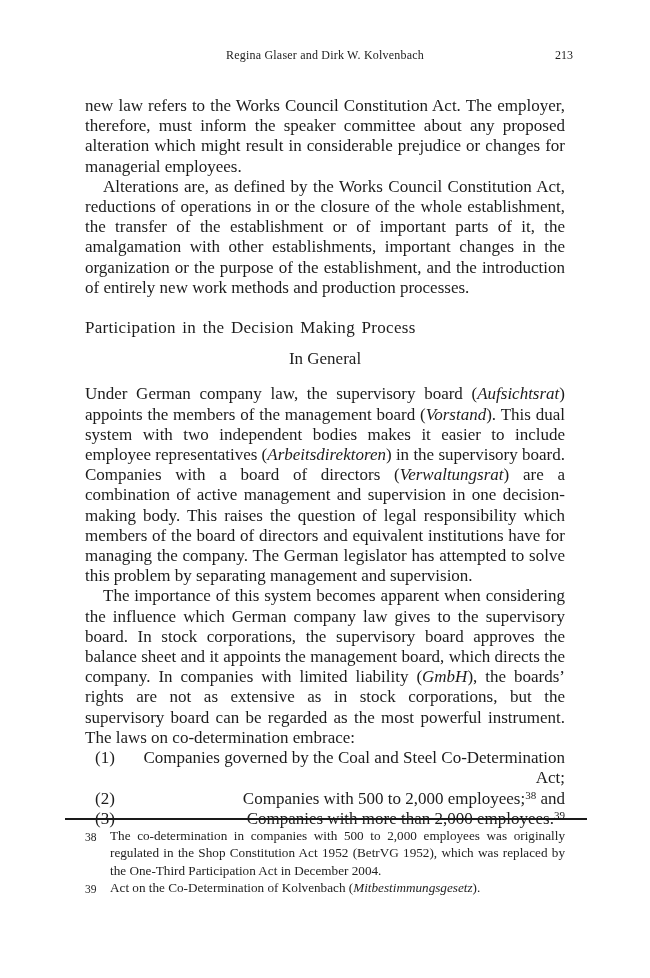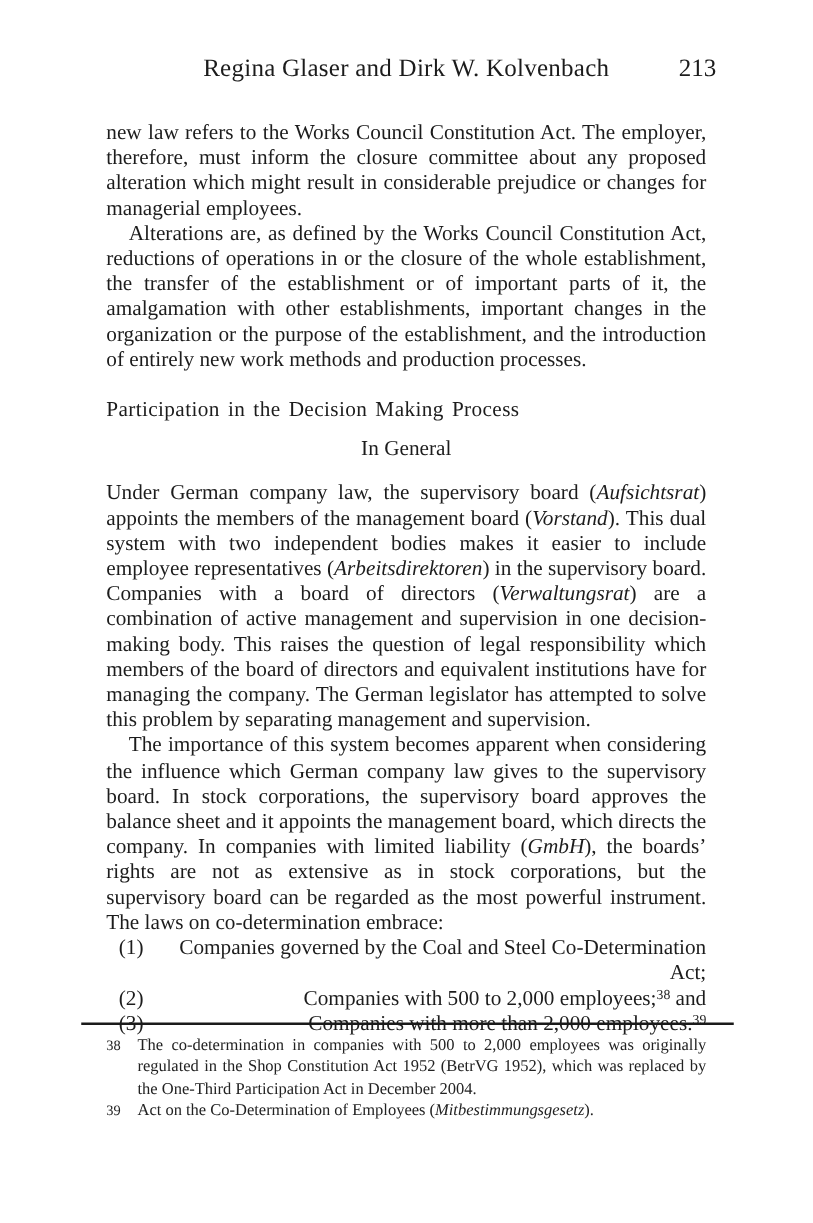--- a/index.html
+++ b/index.html
@@ -11,21 +11,21 @@
     overflow: hidden;
     font-family: "Liberation Serif", "DejaVu Serif", serif;
     color: #1c1c1c;
   }
   
   .header {
     position: absolute;
     top: 46px;
     left: 85px;
     width: 480px;
-    font-size: 20px;
+    font-size: 12px;
     line-height: 18px;
   }
   .authors { display: block; text-align: center; letter-spacing: 0.2px; }
   .pagenum { position: absolute; right: -8px; top: 0; }
 
   
   .content {
     position: absolute;
     top: 96px;
     left: 85px;
@@ -86,21 +86,21 @@
 </head>
 <body>
 
 <div class="page">
   <div class="header">
     <span class="authors">Regina Glaser and Dirk W. Kolvenbach</span>
     <span class="pagenum">213</span>
   </div>
 
   <div class="content">
-      <p class="para"><span>new law refers to the Works Council Constitution Act. The employer, therefore, must inform the closure committee about any proposed alteration which might result in considerable prejudice or changes for managerial employees.</span></p>
+      <p class="para"><span>new law refers to the Works Council Constitution Act. The employer, therefore, must inform the speaker committee about any proposed alteration which might result in considerable prejudice or changes for managerial employees.</span></p>
       <p class="para indent"><span>Alterations are, as defined by the Works Council Constitution Act, reductions of operations in or the closure of the whole establishment, the transfer of the establishment or of important parts of it, the amalgamation with other establishments, important changes in the organization or the purpose of the establishment, and the introduction of entirely new work methods and production processes.</span></p>
       <div class="heading">Participation in the Decision Making Process</div>
       <div class="subheading">In General</div>
       <p class="para"><span>Under German company law, the supervisory board (</span><i>Aufsichtsrat</i><span>) appoints the members of the management board (</span><i>Vorstand</i><span>). This dual system with two independent bodies makes it easier to include employee representatives (</span><i>Arbeitsdirektoren</i><span>) in the supervisory board. Companies with a board of directors (</span><i>Verwaltungsrat</i><span>) are a combination of active management and supervision in one decision-making body. This raises the question of legal responsibility which members of the board of directors and equivalent institutions have for managing the company. The German legislator has attempted to solve this problem by separating management and supervision.</span></p>
       <p class="para indent"><span>The importance of this system becomes apparent when considering the influence which German company law gives to the supervisory board. In stock corporations, the supervisory board approves the balance sheet and it appoints the management board, which directs the company. In companies with limited liability (</span><i>GmbH</i><span>), the boards’ rights are not as extensive as in stock corporations, but the supervisory board can be regarded as the most powerful instrument. The laws on co-determination embrace:</span></p>
       <div class="blist">
         <div class="list-item">
           <span class="marker">(1)</span>
           <span class="ltext"><span>Companies governed by the Coal and Steel Co-Determination Act;</span></span>
         </div>
@@ -117,17 +117,17 @@
 
   <div class="footnote-area">
     <div class="fn-rule"></div>
     <div class="footnotes">
         <div class="footnote">
           <span class="fn-num">38</span>
           <span class="fn-text"><span>The co-determination in companies with 500 to 2,000 employees was originally regulated in the Shop Constitution Act 1952 (BetrVG 1952), which was replaced by the One-Third Participation Act in December 2004.</span></span>
         </div>
         <div class="footnote">
           <span class="fn-num">39</span>
-          <span class="fn-text"><span>Act on the Co-Determination of Employees (</span><i>Mitbestimmungsgesetz</i><span>).</span></span>
+          <span class="fn-text"><span>Act on the Co-Determination of Kolvenbach (</span><i>Mitbestimmungsgesetz</i><span>).</span></span>
         </div>
       </div>
   </div>
 </div>
 
 </body></html>

